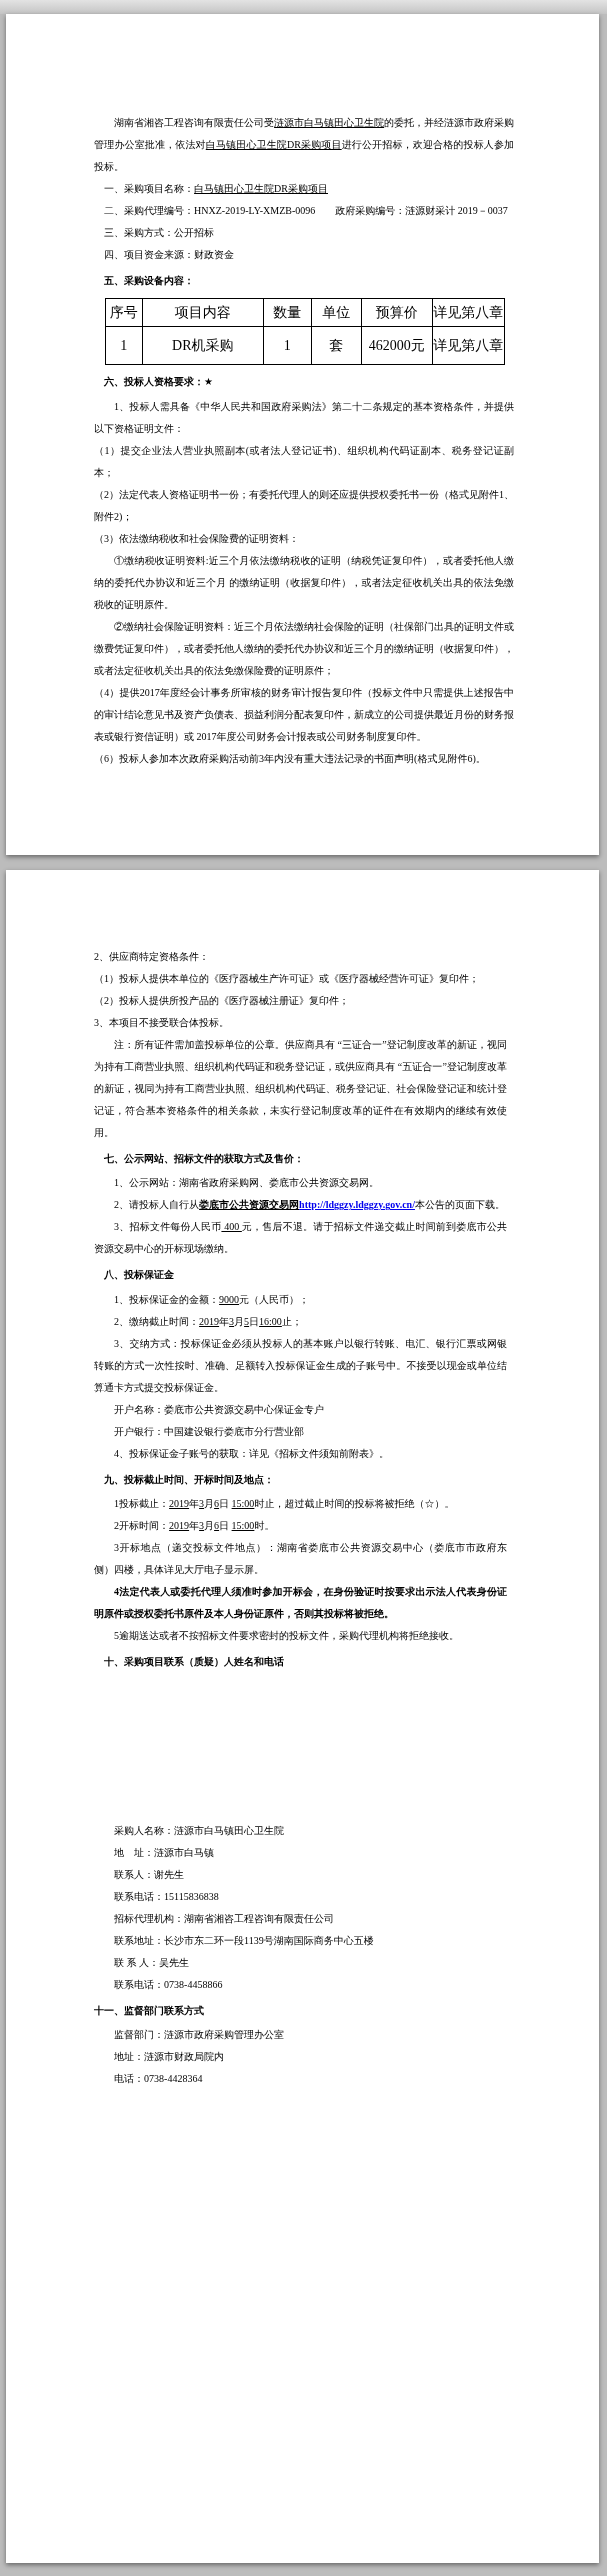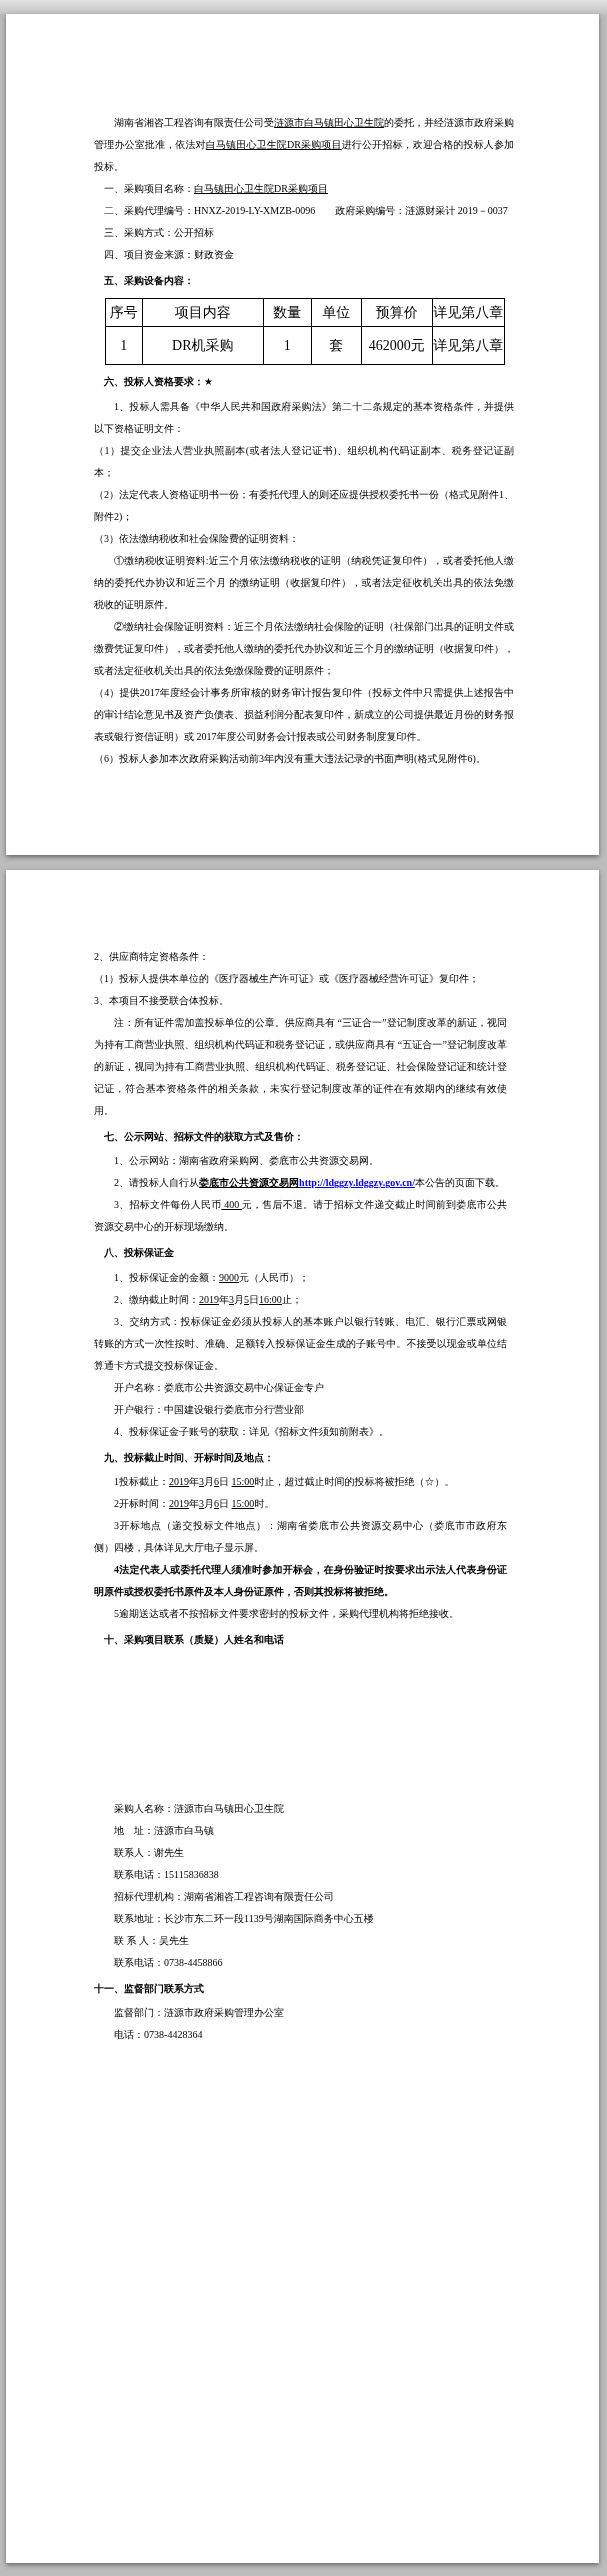--- a/index.html
+++ b/index.html
@@ -100,20 +100,21 @@
       <p class="blk i2"><span>②缴纳社会保险证明资料：近三个月依法缴纳社会保险的证明（社保部门出具的证明文件或缴费凭证复印件），或者委托他人缴纳的委托代办协议和近三个月的缴纳证明（收据复印件），或者法定征收机关出具的依法免缴保险费的证明原件；</span></p>
       <p class="blk i0"><span>（4）提供2017年度经会计事务所审核的财务审计报告复印件（投标文件中只需提供上述报告中的审计结论意见书及资产负债表、损益利润分配表复印件，新成立的公司提供最近月份的财务报表或银行资信证明）或 2017年度公司财务会计报表或公司财务制度复印件。</span></p>
       <p class="blk i0"><span>（6）投标人参加本次政府采购活动前3年内没有重大违法记录的书面声明(格式见附件6)。</span></p>
     </div>
 </div>
 
 <div class="page page-2">
   <div>
       <p class="blk i0"><span>2、供应商特定资格条件：</span></p>
       <p class="blk i0"><span>（1）投标人提供本单位的《医疗器械生产许可证》或《医疗器械经营许可证》复印件；</span></p>
+      <p class="blk i0"><span>（2）投标人提供所投产品的《医疗器械注册证》复印件；</span></p>
       <p class="blk i0"><span>3、本项目不接受联合体投标。</span></p>
       <p class="blk i2"><span>注：所有证件需加盖投标单位的公章。供应商具有 “三证合一”登记制度改革的新证，视同为持有工商营业执照、组织机构代码证和税务登记证，或供应商具有 “五证合一”登记制度改革的新证，视同为持有工商营业执照、组织机构代码证、税务登记证、社会保险登记证和统计登记证，符合基本资格条件的相关条款，未实行登记制度改革的证件在有效期内的继续有效使用。</span></p>
       <p class="blk i1 h"><span>七、公示网站、招标文件的获取方式及售价：</span></p>
       <p class="blk i2"><span>1、公示网站：湖南省政府采购网、娄底市公共资源交易网。</span></p>
       <p class="blk i2"><span>2、请投标人自行从</span><span class="seg-u seg-b">娄底市公共资源交易网</span><a href="#" class="seg-link seg-u seg-b">http://ldggzy.ldggzy.gov.cn/</a><span>本公告的页面下载。</span></p>
       <p class="blk i2"><span>3、招标文件每份人民币</span><span class="seg-u"> 400 </span><span>元，售后不退。请于招标文件递交截止时间前到娄底市公共资源交易中心的开标现场缴纳。</span></p>
       <p class="blk i1 h"><span>八、投标保证金</span></p>
       <p class="blk i2"><span>1、投标保证金的金额：</span><span class="seg-u">9000</span><span>元（人民币）；</span></p>
       <p class="blk i2"><span>2、缴纳截止时间：</span><span class="seg-u">2019</span><span>年</span><span class="seg-u">3</span><span>月</span><span class="seg-u">5</span><span>日</span><span class="seg-u">16:00</span><span>止；</span></p>
       <p class="blk i2"><span>3、交纳方式：投标保证金必须从投标人的基本账户以银行转账、电汇、银行汇票或网银转账的方式一次性按时、准确、足额转入投标保证金生成的子账号中。不接受以现金或单位结算通卡方式提交投标保证金。</span></p>
@@ -131,16 +132,17 @@
       <p class="blk i2"><span>采购人名称：涟源市白马镇田心卫生院</span></p>
       <p class="blk i2"><span>地　址：涟源市白马镇</span></p>
       <p class="blk i2"><span>联系人：谢先生</span></p>
       <p class="blk i2"><span>联系电话：15115836838</span></p>
       <p class="blk i2"><span>招标代理机构：湖南省湘咨工程咨询有限责任公司</span></p>
       <p class="blk i2"><span>联系地址：长沙市东二环一段1139号湖南国际商务中心五楼</span></p>
       <p class="blk i2"><span>联 系 人：吴先生</span></p>
       <p class="blk i2"><span>联系电话：0738-4458866</span></p>
       <p class="blk i0 h"><span>十一、监督部门联系方式</span></p>
       <p class="blk i2"><span>监督部门：涟源市政府采购管理办公室</span></p>
+      <p class="blk i2"><span>地址：涟源市财政局院内</span></p>
       <p class="blk i2"><span>电话：0738-4428364</span></p>
     </div>
 </div>
 
 
 </body></html>

